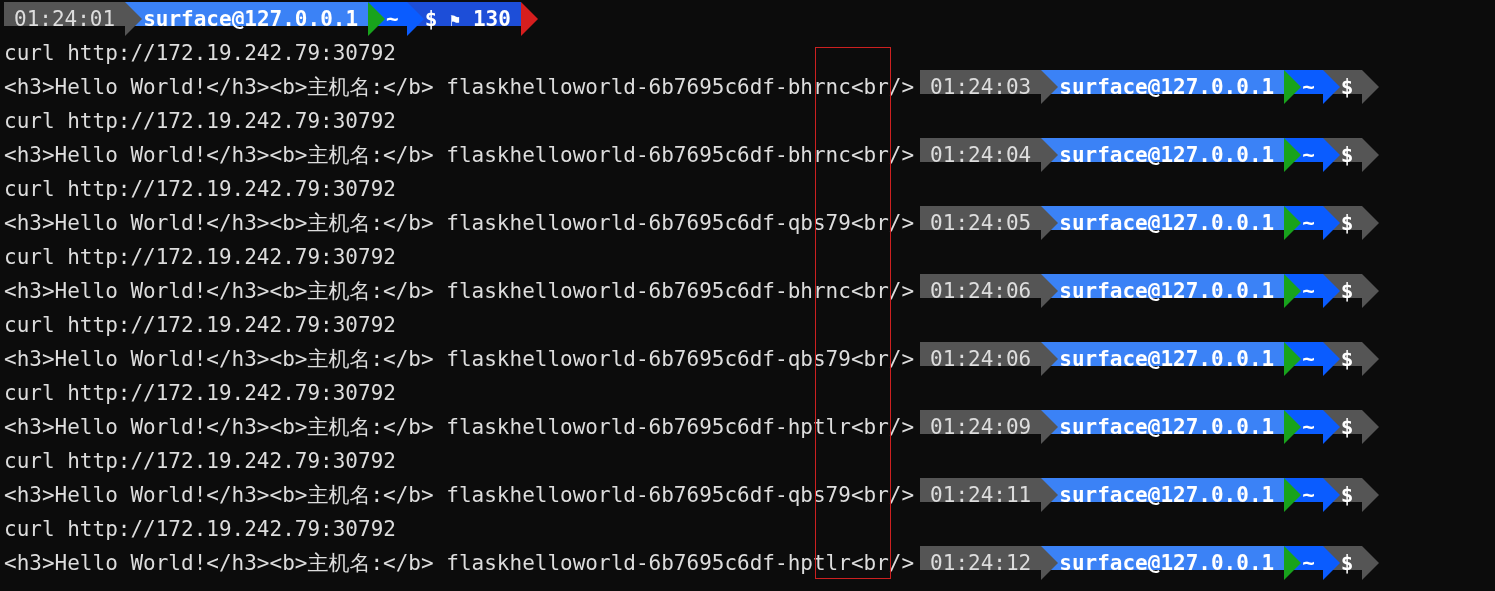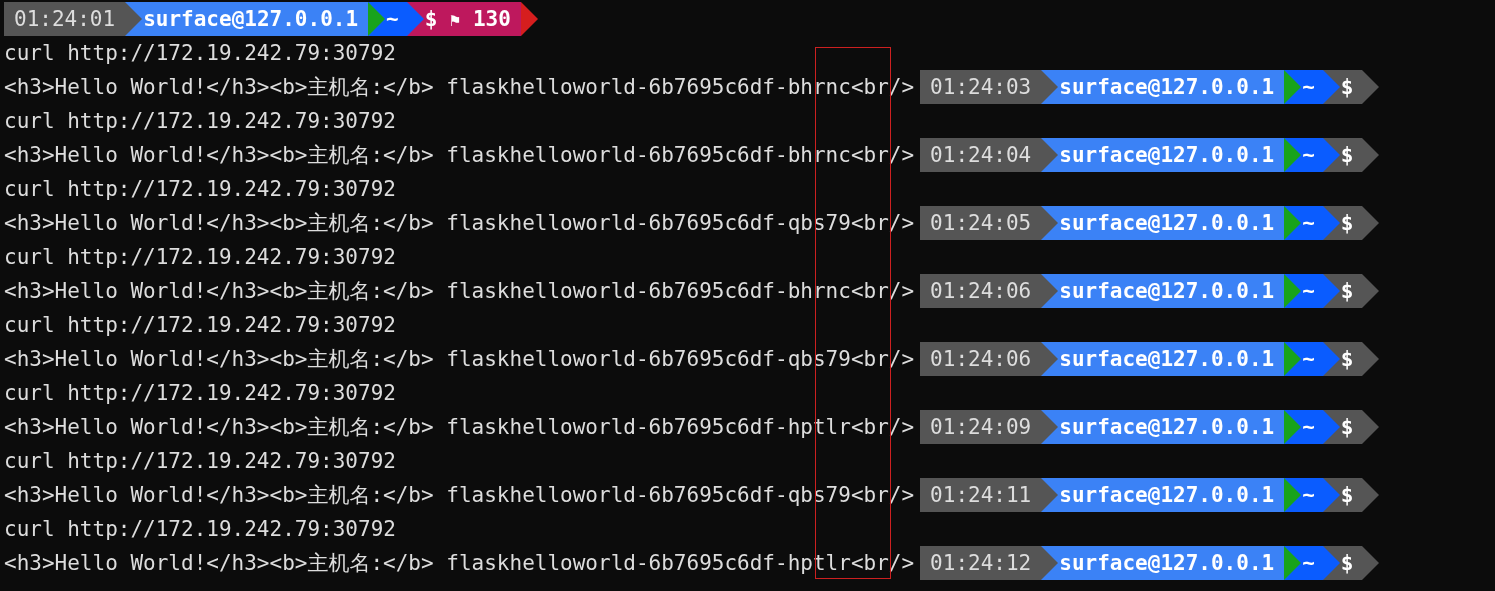--- a/index.html
+++ b/index.html
@@ -18,27 +18,27 @@
   .term { padding: 2px 0 0 4px; }
   .row { white-space: nowrap; }
 
   
   .seg {
     display: inline-block;
     padding: 0 10px 0 18px;
     position: relative;
     vertical-align: top;
     line-height: 34px;
-    height: 34px;
+    height: 24px;
   }
   .seg.first { padding-left: 10px; }
   .seg-time  { background: #555555; color: #dddddd; }
   .seg-host  { background: #3b82f6; color: #ffffff; font-weight: 600; }
   .seg-dir   { background: #0a5cff; color: #ffffff; font-weight: 600; }
-  .seg-red   { background: #be185d; color: #ffffff; font-weight: 600; }
+  .seg-red   { background: #1d4ed8; color: #ffffff; font-weight: 600; }
   .seg-dol   { background: #555555; color: #ffffff; font-weight: 600; }
   .seg::after {
     content: "";
     position: absolute;
     top: 0; right: -17px;
     width: 0; height: 0;
     border-top: 17px solid transparent;
     border-bottom: 17px solid transparent;
     z-index: 2;
   }

